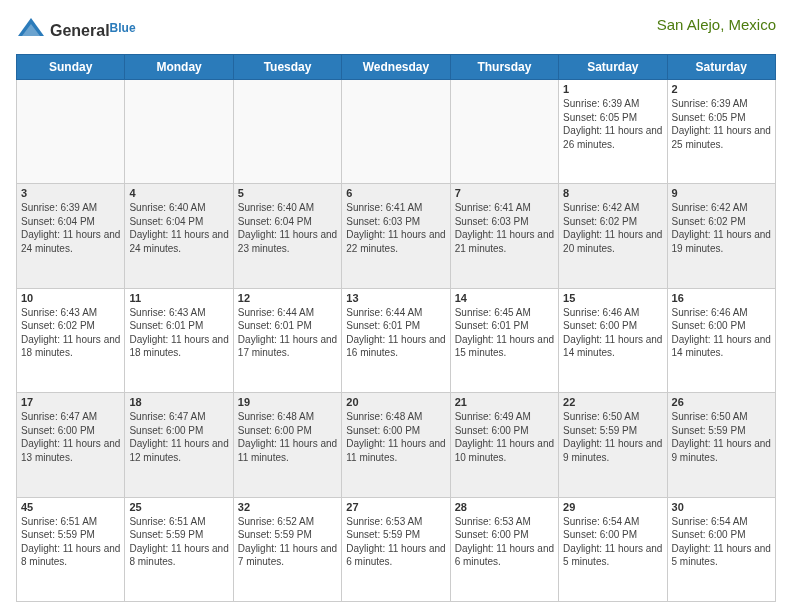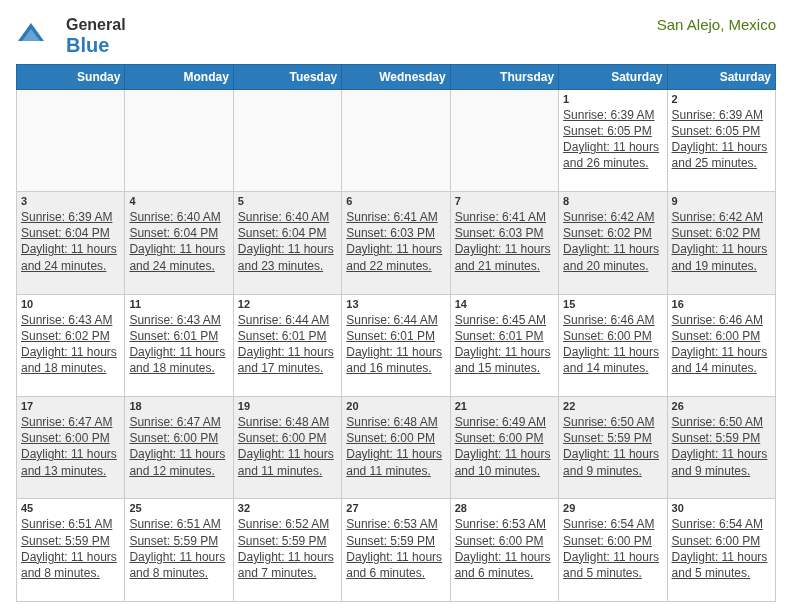--- a/index.html
+++ b/index.html
@@ -23,31 +23,30 @@
       align-items: flex-start;
       margin-bottom: 8px;
     }
     .logo {
       display: flex;
       align-items: center;
       gap: 4px;
     }
     .logo-text {
       display: flex;
-      flex-direction: column;
+      flex-direction: row;
       line-height: 1.1;
-      margin-left: 16px;
     }
     .logo-general {
       font-size: 16px;
       font-weight: bold;
       color: #333;
     }
     .logo-blue {
-      font-size: 20px;
+      font-size: 12px;
       font-weight: bold;
       color: #2b7bba;
     }
     .logo-icon {
       width: 30px;
       height: 30px;
     }
     .title-block {
       text-align: right;
     }
@@ -65,21 +64,21 @@
       border: 1px solid #ccc;
       border-collapse: collapse;
       width: 100%;
       table-layout: fixed;
     }
     .calendar th {
       background: #2b7bba;
       color: #fff;
       font-size: 12px;
       padding: 5px 4px;
-      text-align: right;
+      text-align: center;
       border: 1px solid #2266a0;
       font-weight: bold;
       margin-left: 8px;
     }
     .calendar td {
       vertical-align: top;
       border: 1px solid #ccc;
       padding: 3px 4px;
       font-size: 9.5px;
       color: #333;
@@ -90,24 +89,23 @@
       background: #f9f9f9;
     }
     .day-num {
       font-size: 11px;
       font-weight: bold;
       color: #333;
       display: block;
       margin-bottom: 2px;
     }
     .day-info {
-      font-size: 12px;
+      font-size: 10px;
       color: #444;
       line-height: 1.35;
-      text-decoration: underline;
     }
     .row-shade td {
       background: #efefef;
     }
   </style>
 </head>
 <body>
 
 <div class="page">
   <div class="header">

